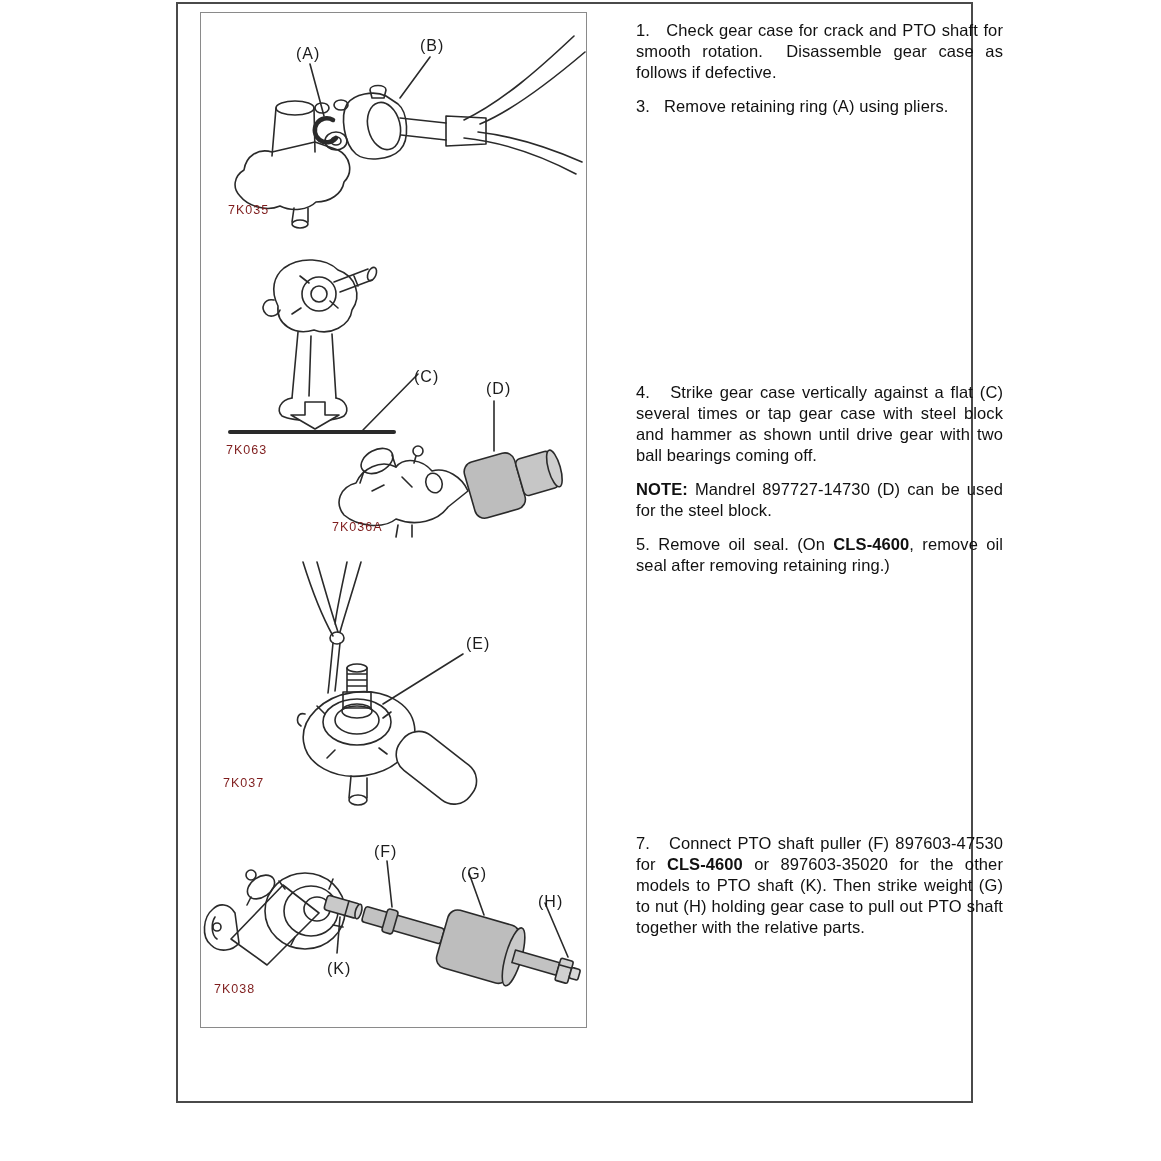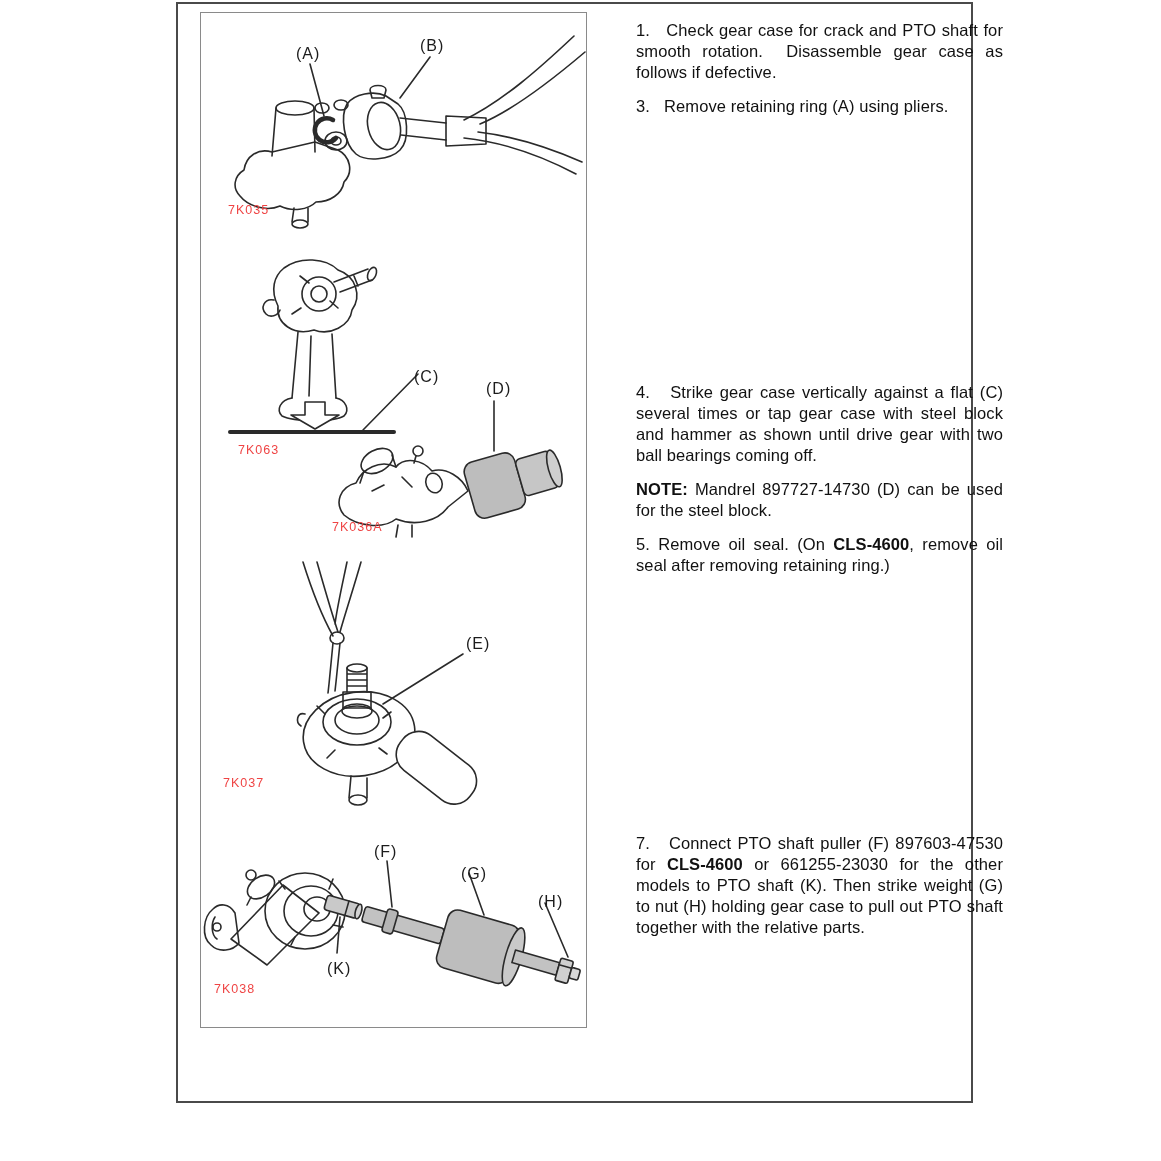--- a/index.html
+++ b/index.html
@@ -13,21 +13,21 @@
     position:absolute; left:22px; top:8px; width:387px; height:1016px;
     border:1px solid #8a8a8a; background:#fff;
   }
   .fig { position:absolute; }
   .fig svg { display:block; overflow:visible; }
   .part-label {
     position:absolute; font-size:16px; letter-spacing:1px; color:#1c1c1c;
     white-space:nowrap;
   }
   .fig-code {
-    position:absolute; font-size:12.5px; color:#ef4444; letter-spacing:1px;
+    position:absolute; font-size:12.5px; color:#7f1d1d; letter-spacing:1px;
     white-space:nowrap;
   }
   .text-col {
     position:absolute; left:419px; width:367px;
     font-size:16.5px; line-height:21px; text-align:justify;
     letter-spacing:0.1px;
     margin-left:39px;
   }
   .text-col p { margin-bottom:13px; }
   .text-col p:last-child { margin-bottom:0; }
@@ -99,21 +99,21 @@
 
         <path d="M83,150 L103,150 L103,163 L117,163 L93,177 L69,163 L83,163 Z" fill="#ffffff"></path>
 
         <line x1="8" y1="180" x2="172" y2="180" stroke-width="4"></line>
 
         <line x1="196" y1="122" x2="141" y2="178"></line>
       </g>
     </svg>
   </div>
   <span class="part-label" style="left:236px; top:364px;">(C)</span>
-  <span class="fig-code" style="left:60px;  top:439px;">7K063</span>
+  <span class="fig-code" style="left:48px;  top:439px;">7K063</span>
 
   <div class="fig" style="left:144px; top:393px;">
     <svg width="245" height="140" viewBox="0 0 245 140">
       <g class="lineart">
 
         <line x1="172" y1="4" x2="172" y2="54"></line>
 
         <g transform="rotate(-16 185 84)">
           <rect x="146" y="56" width="52" height="58" rx="10" fill="#bdbdbd"></rect>
           <rect x="198" y="66" width="36" height="38" rx="5" fill="#c6c6c6"></rect>
@@ -221,16 +221,16 @@
   </div>
 
   <div class="text-col" style="top:378px;">
     <p><span>4.&nbsp;&nbsp; Strike gear case vertically against a flat (C) several times or tap gear case with steel block and hammer as shown until drive gear with two ball bearings coming off.</span></p>
     <p><b>NOTE:</b><span> Mandrel 897727-14730 (D) can be used for the steel block.</span></p>
     <p><span>5. Remove oil seal. (On </span><b>CLS-4600</b><span>, remove oil seal after removing retaining ring.)</span></p>
   </div>
 
 
   <div class="text-col" style="top:829px;">
-    <p><span>7.&nbsp;&nbsp; Connect PTO shaft puller (F) 897603-47530 for </span><b>CLS-4600</b><span> or 661255-23030 for the other models to PTO shaft (K). Then strike weight (G) to nut (H) holding gear case to pull out PTO shaft together with the relative parts.</span></p>
+    <p><span>7.&nbsp;&nbsp; Connect PTO shaft puller (F) 897603-47530 for </span><b>CLS-4600</b><span> or 897603-35020 for the other models to PTO shaft (K). Then strike weight (G) to nut (H) holding gear case to pull out PTO shaft together with the relative parts.</span></p>
   </div>
 
 </div>
 
 </body></html>

